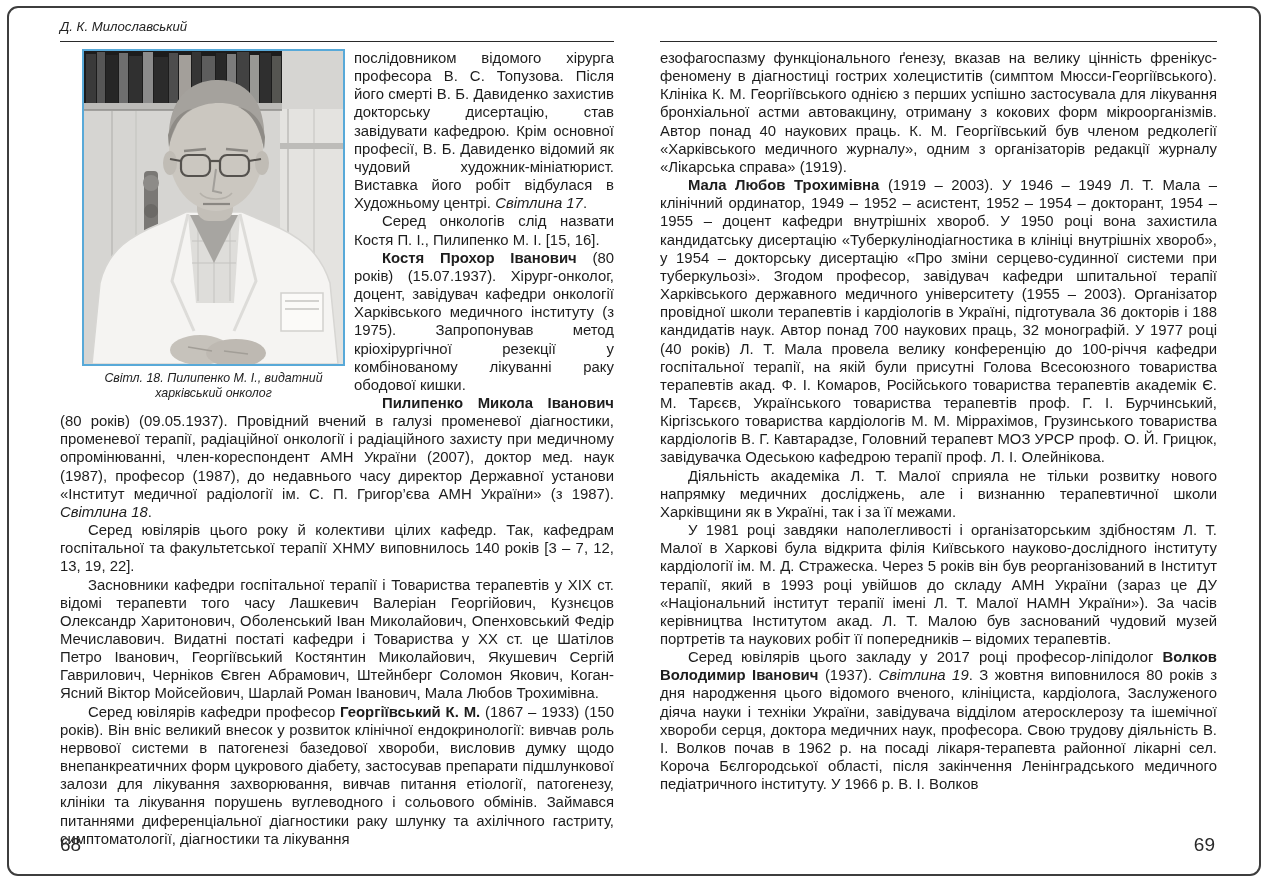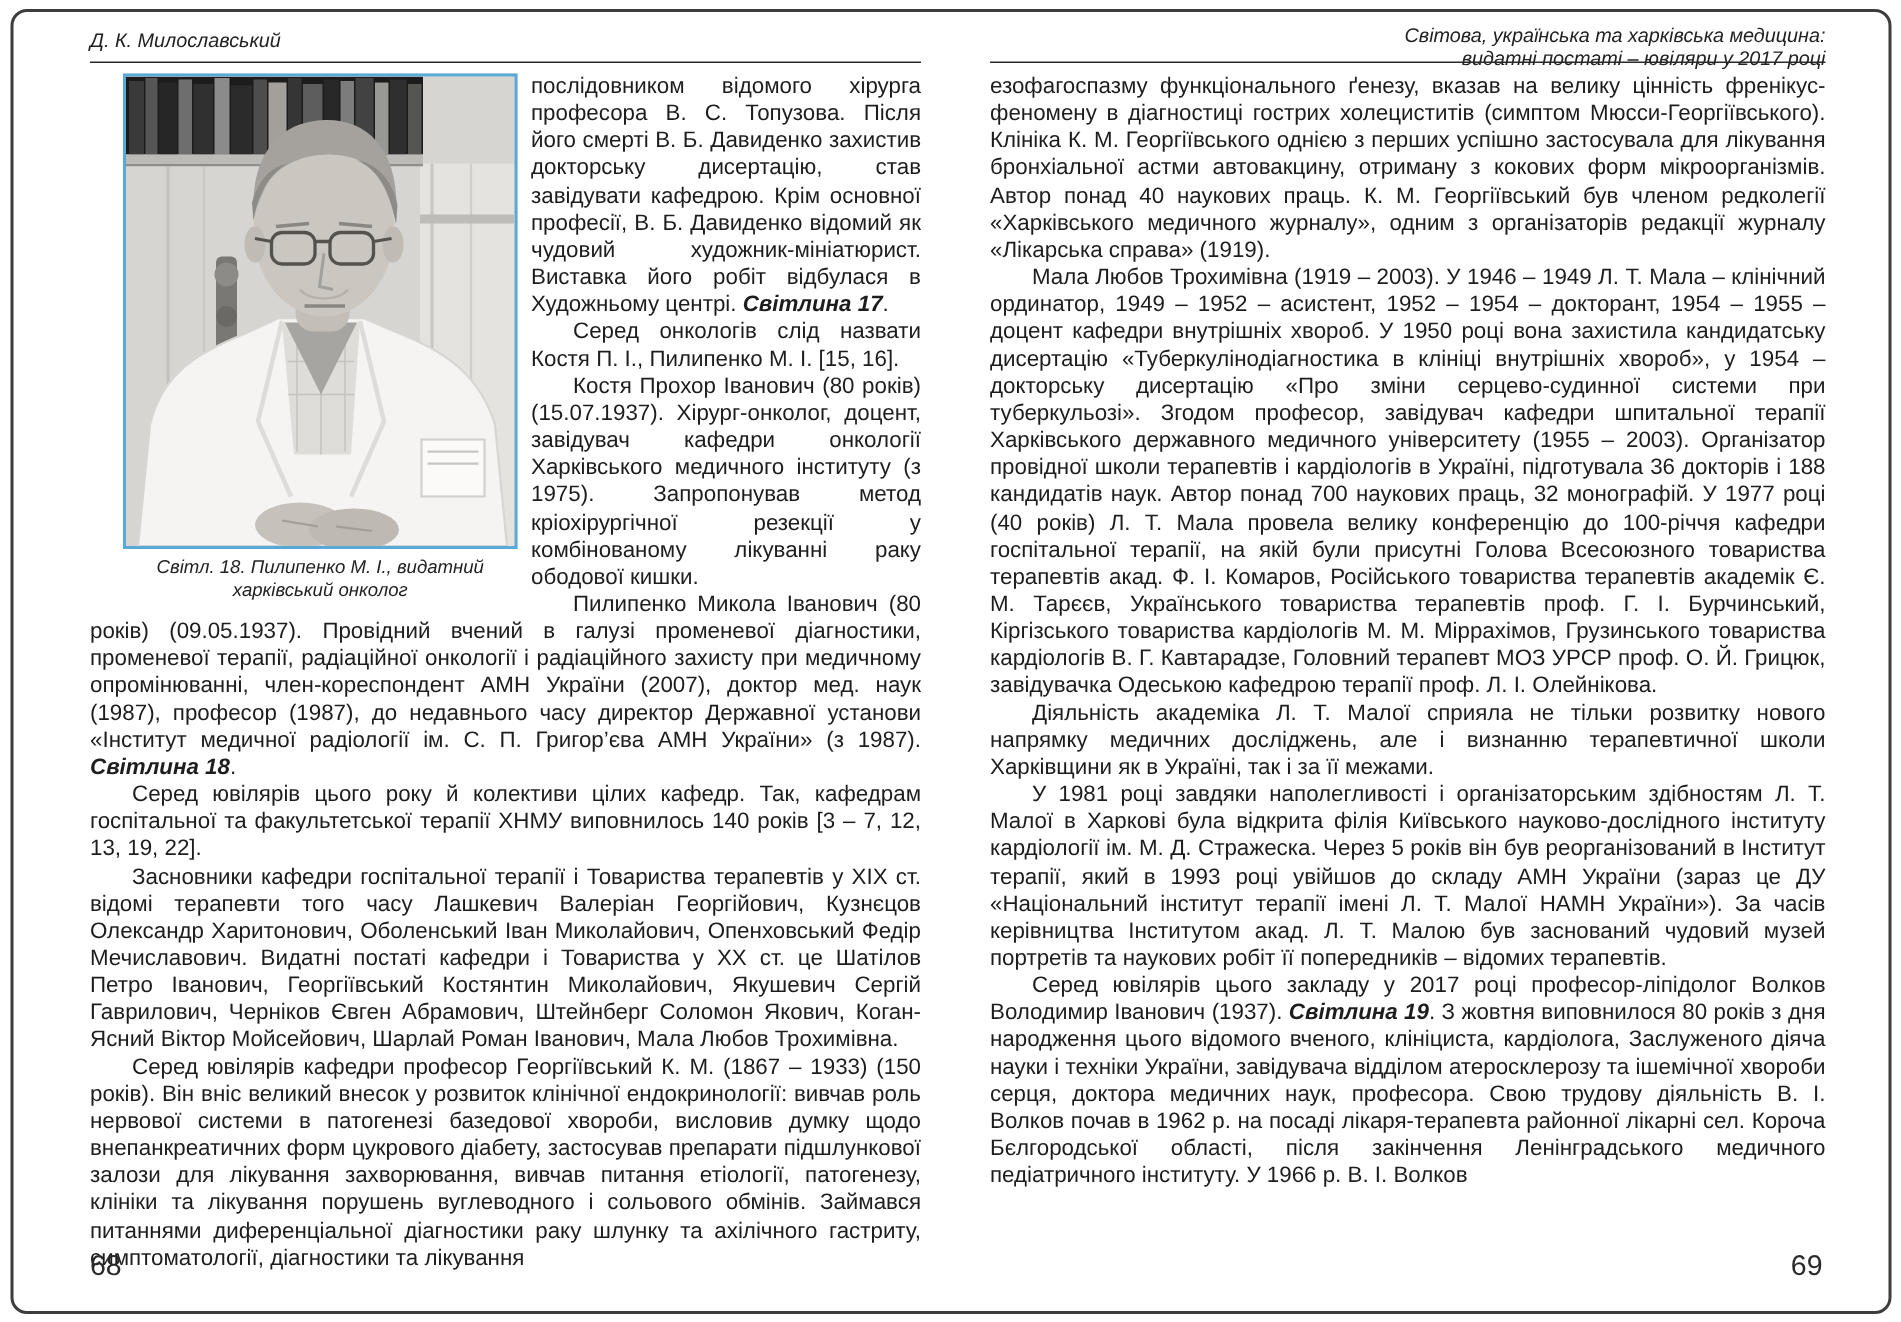--- a/index.html
+++ b/index.html
@@ -23,22 +23,22 @@
     position:absolute;top:33px;left:0;right:0;height:0;
     border-bottom:1.6px solid #2a2a2a;
   }
   .page-body{
     position:absolute;top:41px;left:0;right:0;
     font-size:14.9px;line-height:18.15px;text-align:justify;
     hyphens:auto;-webkit-hyphens:auto;
   }
   .page-body p{margin:0;}
   .ind{text-indent:28px;}
-  .b{font-weight:normal;}
-  .i{font-style:italic;font-weight:bold;}
+  .b{font-weight:bold;}
+  .i{font-style:italic;}
   .photobox{float:left;width:272px;margin:0 0 2px 0;padding-left:22px;}
   .photo-frame{
     width:259px;height:313px;border:2px solid #58a9d8;background:#d8d8d6;
     overflow:hidden;
   }
   .photo-caption{
     width:263px;margin:5px 0 7px 0;text-align:center;
     font-size:12.4px;line-height:14.6px;font-style:italic;color:#222;
     text-indent:0;
   }
@@ -153,24 +153,20 @@
       <p class="ind"><span class="b">Пилипенко Микола Іванович</span><span> (80 років) (09.05.1937). Провідний вчений в галузі променевої діагностики, променевої терапії, радіаційної онкології і радіаційного захисту при медичному опромінюванні, член-кореспондент АМН України (2007), доктор мед. наук (1987), професор (1987), до недавнього часу директор Державної установи «Інститут медичної радіології ім. С. П. Григор’єва АМН України» (з 1987). </span><span class="i">Світлина 18</span><span>.</span></p>
       <p class="ind"><span>Серед ювілярів цього року й колективи цілих кафедр. Так, кафедрам госпітальної та факультетської терапії ХНМУ виповнилось 140 років [3 – 7, 12, 13, 19, 22].</span></p>
       <p class="ind"><span>Засновники кафедри госпітальної терапії і Товариства терапевтів у XIX ст. відомі терапевти того часу Лашкевич Валеріан Георгійович, Кузнєцов Олександр Харитонович, Оболенський Іван Миколайович, Опенховський Федір Мечиславович. Видатні постаті кафедри і Товариства у XX ст. це Шатілов Петро Іванович, Георгіївський Костянтин Миколайович, Якушевич Сергій Гаврилович, Черніков Євген Абрамович, Штейнберг Соломон Якович, Коган-Ясний Віктор Мойсейович, Шарлай Роман Іванович, Мала Любов Трохимівна.</span></p>
       <p class="ind"><span>Серед ювілярів кафедри професор </span><span class="b">Георгіївський К. М.</span><span> (1867 – 1933) (150 років). Він вніс великий внесок у розвиток клінічної ендокринології: вивчав роль нервової системи в патогенезі базедової хвороби, висловив думку щодо внепанкреатичних форм цукрового діабету, застосував препарати підшлункової залози для лікування захворювання, вивчав питання етіології, патогенезу, клініки та лікування порушень вуглеводного і сольового обмінів. Займався питаннями диференціальної діагностики раку шлунку та ахілічного гастриту, симптоматології, діагностики та лікування</span></p>
     </div>
 
     <div class="page-number left">68</div>
   </div>
 
   <div class="page page-right">
-    <div class="running-head right">
-      <div>Світова, українська та харківська медицина:</div>
-      <div>видатні постаті – ювіляри у 2017 році</div>
-    </div>
     <div class="head-rule"></div>
 
     <div class="page-body">
       <p><span>езофагоспазму функціонального ґенезу, вказав на велику цінність френікус-феномену в діагностиці гострих холециститів (симптом Мюсси-Георгіївського). Клініка К. М. Георгіївського однією з перших успішно застосувала для лікування бронхіальної астми автовакцину, отриману з кокових форм мікроорганізмів. Автор понад 40 наукових праць. К. М. Георгіївський був членом редколегії «Харківського медичного журналу», одним з організаторів редакції журналу «Лікарська справа» (1919).</span></p>
       <p class="ind"><span class="b">Мала Любов Трохимівна</span><span> (1919 – 2003). У 1946 – 1949 Л. Т. Мала – клінічний ординатор, 1949 – 1952 – асистент, 1952 – 1954 – докторант, 1954 – 1955 – доцент кафедри внутрішніх хвороб. У 1950 році вона захистила кандидатську дисертацію «Туберкулінодіагностика в клініці внутрішніх хвороб», у 1954 – докторську дисертацію «Про зміни серцево-судинної системи при туберкульозі». Згодом професор, завідувач кафедри шпитальної терапії Харківського державного медичного університету (1955 – 2003). Організатор провідної школи терапевтів і кардіологів в Україні, підготувала 36 докторів і 188 кандидатів наук. Автор понад 700 наукових праць, 32 монографій. У 1977 році (40 років) Л. Т. Мала провела велику конференцію до 100-річчя кафедри госпітальної терапії, на якій були присутні Голова Всесоюзного товариства терапевтів акад. Ф. І. Комаров, Російського товариства терапевтів академік Є. М. Тарєєв, Українського товариства терапевтів проф. Г. І. Бурчинський, Кіргізського товариства кардіологів М. М. Міррахімов, Грузинського товариства кардіологів В. Г. Кавтарадзе, Головний терапевт МОЗ УРСР проф. О. Й. Грицюк, завідувачка Одеською кафедрою терапії проф. Л. І. Олейнікова.</span></p>
       <p class="ind"><span>Діяльність академіка Л. Т. Малої сприяла не тільки розвитку нового напрямку медичних досліджень, але і визнанню терапевтичної школи Харківщини як в Україні, так і за її межами.</span></p>
       <p class="ind"><span>У 1981 році завдяки наполегливості і організаторським здібностям Л. Т. Малої в Харкові була відкрита філія Київського науково-дослідного інституту кардіології ім. М. Д. Стражеска. Через 5 років він був реорганізований в Інститут терапії, який в 1993 році увійшов до складу АМН України (зараз це ДУ «Національний інститут терапії імені Л. Т. Малої НАМН України»). За часів керівництва Інститутом акад. Л. Т. Малою був заснований чудовий музей портретів та наукових робіт її попередників – відомих терапевтів.</span></p>
       <p class="ind"><span>Серед ювілярів цього закладу у 2017 році професор-ліпідолог </span><span class="b">Волков Володимир Іванович</span><span> (1937). </span><span class="i">Світлина 19</span><span>. З жовтня виповнилося 80 років з дня народження цього відомого вченого, клініциста, кардіолога, Заслуженого діяча науки і техніки України, завідувача відділом атеросклерозу та ішемічної хвороби серця, доктора медичних наук, професора. Свою трудову діяльність В. І. Волков почав в 1962 р. на посаді лікаря-терапевта районної лікарні сел. Короча Бєлгородської області, після закінчення Ленінградського медичного педіатричного інституту. У 1966 р. В. І. Волков</span></p>
     </div>
 

